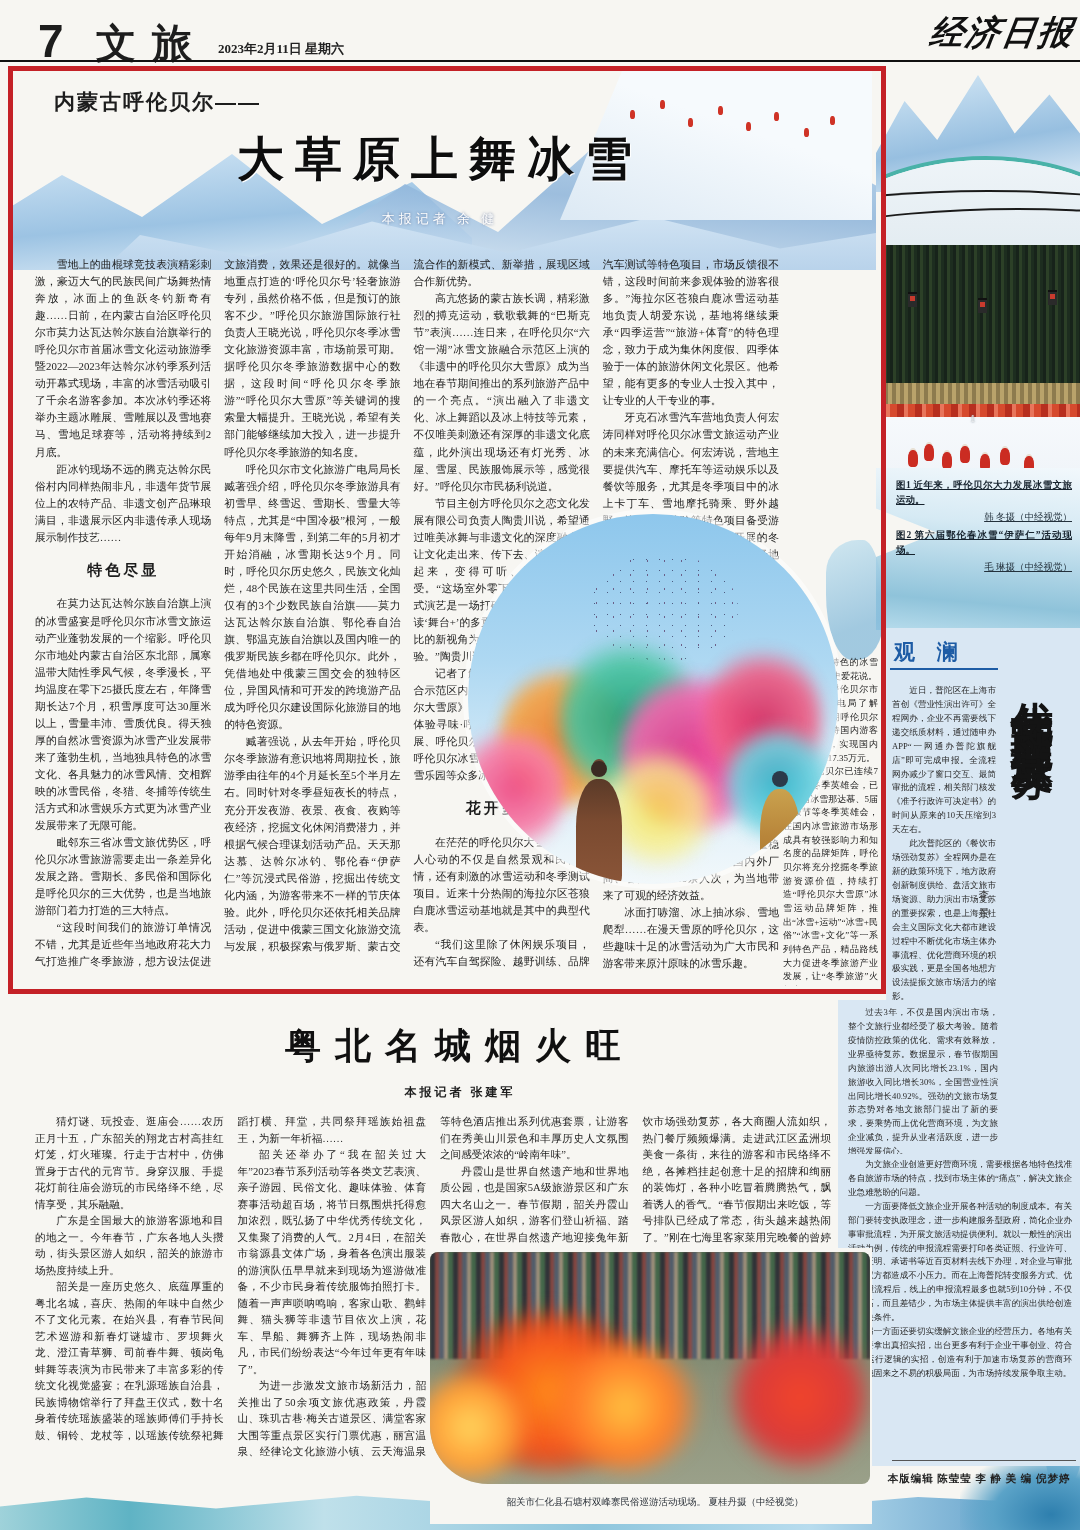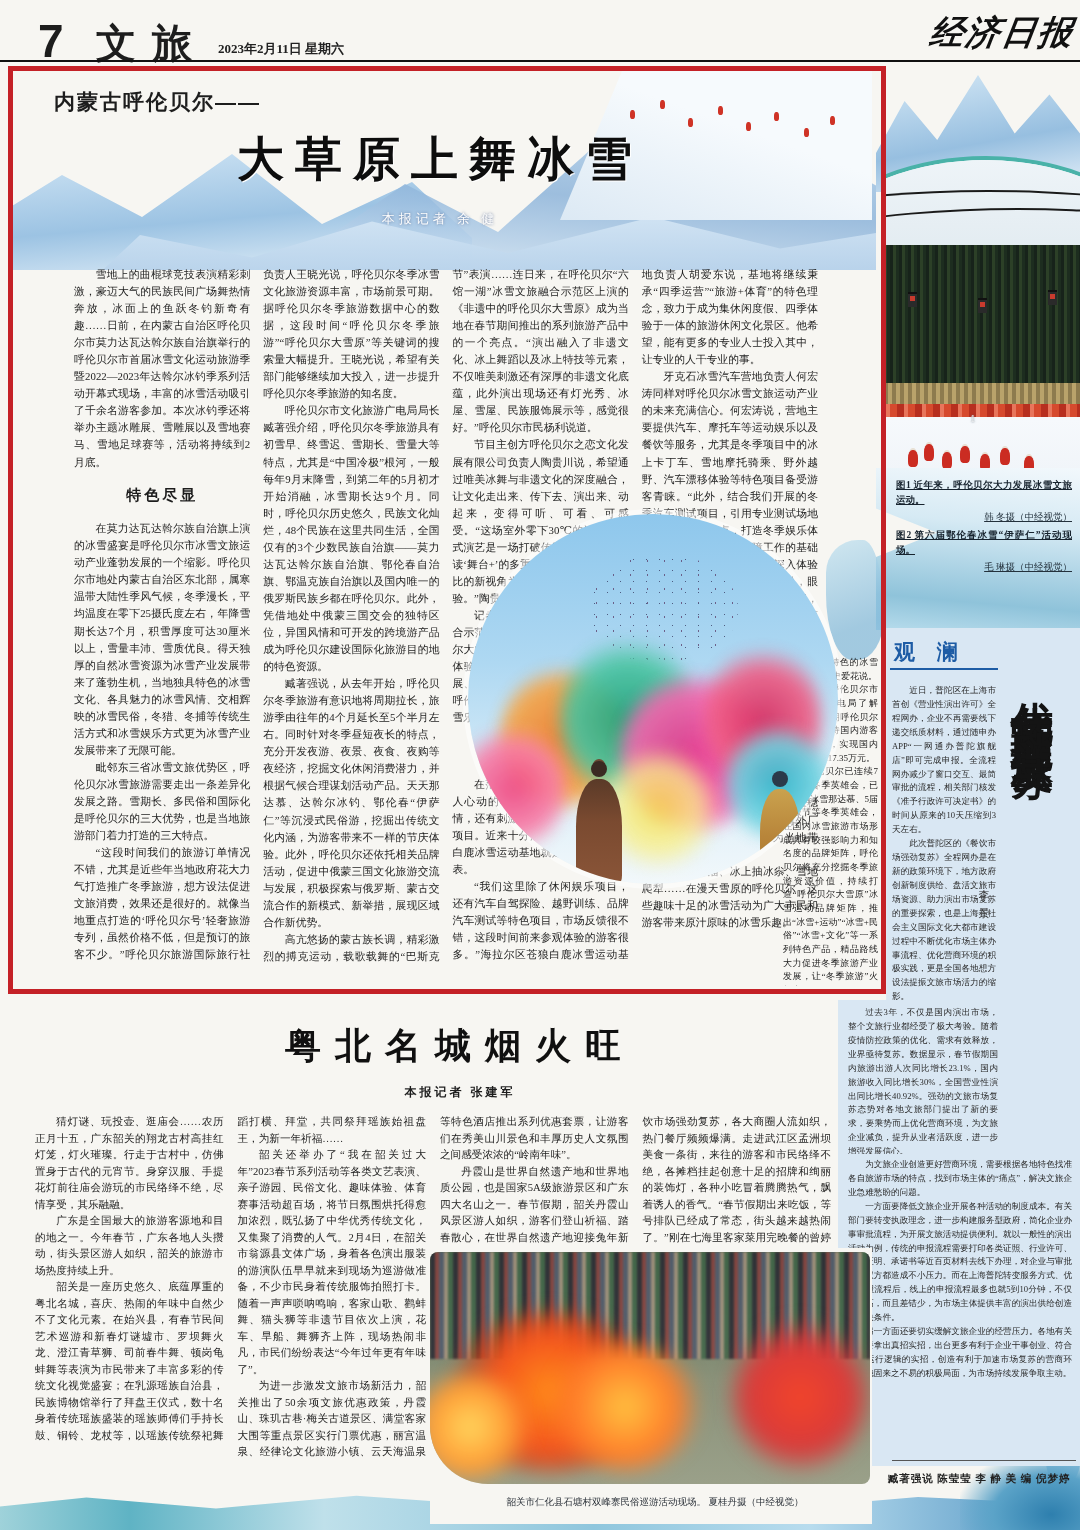--- a/index.html
+++ b/index.html
@@ -25,21 +25,21 @@
   .ski-dot{position:absolute;width:5px;height:9px;border-radius:45% 45% 35% 35%;background:#cf3326;}
   .wc-bottom-band{left:0;top:1494px;width:1080px;height:36px;background:linear-gradient(90deg,#9fd2da 0%,#5fb3c4 12%,#bfe0ea 30%,#8fc6dd 55%,#b8dcee 75%,#6fa9cf 92%,#4a8fbe 100%);clip-path:polygon(0 35%,8% 10%,20% 40%,33% 5%,47% 35%,60% 12%,72% 42%,85% 8%,100% 30%,100% 100%,0 100%);}
   .wc-right-strip{left:1046px;top:1255px;width:34px;height:230px;background:linear-gradient(180deg,#bfdcef,#6ea9d3 60%,#8fc2e0);border-radius:40% 60% 50% 50%/10% 20% 10% 10%;opacity:.8;}
   .wc-right-corner{left:960px;top:1452px;width:130px;height:78px;background:radial-gradient(ellipse at 70% 80%,#2e7fae 0%,#5ba3c8 45%,transparent 75%);}
   .wc-caption-bg{left:876px;top:468px;width:204px;height:162px;background:linear-gradient(185deg,#f2f8fc 0%,#d6eaf4 35%,#8fc3da 80%,#b7dcec 100%);clip-path:polygon(0 0,100% 0,100% 100%,0 100%,0 55%,30% 40%,0 25%);}
   .wc-midleft-brush{left:826px;top:540px;width:58px;height:120px;background:linear-gradient(160deg,#bfe0ef,#7db6d8 70%);border-radius:60% 40% 50% 50%/30% 70% 40% 60%;opacity:.7;}
   
   .kicker{left:54px;top:88px;font-size:21px;font-weight:900;letter-spacing:2px;z-index:20;font-family:"Liberation Sans","DejaVu Sans",sans-serif;}
   .main-title{left:150px;top:128px;width:580px;text-align:center;font-size:47px;font-weight:900;letter-spacing:11px;z-index:20;color:#0d0d0d;font-family:"Liberation Sans","DejaVu Sans",sans-serif;text-shadow:1px 1px 0 #fff;}
   .main-byline{left:330px;top:210px;width:220px;text-align:center;font-size:13px;color:#fdfdfd;letter-spacing:4px;z-index:20;text-shadow:0 0 3px rgba(90,110,150,.9);}
-  .main-cols{left:35px;top:266px;width:744px;height:724px;column-count:4;column-gap:13px;font-size:10.8px;line-height:1.58;text-align:justify;z-index:10;overflow:hidden;margin-left:39px;}
+  .main-cols{left:35px;top:256px;width:744px;height:724px;column-count:4;column-gap:13px;font-size:10.8px;line-height:1.58;text-align:justify;z-index:10;overflow:hidden;}
   .main-cols p,.side-col p,.gl-text p,.bottom-cols p{margin:0;text-indent:2em;}
   .main-cols h4{margin:13px 0;text-align:center;font-size:15px;letter-spacing:3px;font-weight:900;text-indent:0;font-family:Liberation Serif, serif;}
   .side-col{left:783px;top:656px;width:95px;height:330px;font-size:9px;line-height:1.52;text-align:justify;overflow:hidden;z-index:10;}
   
   .photo1{left:884px;top:64px;width:196px;height:404px;overflow:hidden;z-index:5;}
   .p1-ell{position:absolute;left:-160px;top:92px;width:515px;height:470px;border-radius:50%;border:4px solid #49b2a8;overflow:hidden;background:#f6f9fb;}
   .p1-sky{position:absolute;left:0;top:0;width:100%;height:26%;background:linear-gradient(#eef4f8,#dfe9ef);}
   .p1-forest{position:absolute;left:0;top:18%;width:100%;height:30%;background:repeating-linear-gradient(90deg,#17231a 0 3px,#2c4027 3px 6px,#1d2d1f 6px 9px);}
   .p1-cable{position:absolute;left:-20px;width:560px;height:120px;border-radius:50%;border-top:2px solid #1a1a1a;}
   .p1-chair{position:absolute;width:9px;height:13px;background:#2a2a2a;border-top:2px solid #111;}
@@ -117,20 +117,21 @@
 <div class="abs wc wc-bottom-band"></div>
 <div class="abs wc wc-right-strip"></div>
 <div class="abs wc wc-right-corner"></div>
 
 <div class="abs red-box"></div>
 <div class="abs kicker">内蒙古呼伦贝尔——</div>
 <div class="abs main-title">大草原上舞冰雪</div>
 <div class="abs main-byline">本报记者 余 健</div>
 <div class="abs main-cols">
     <p>雪地上的曲棍球竞技表演精彩刺激，豪迈大气的民族民间广场舞热情奔放，冰面上的鱼跃冬钓新奇有趣……日前，在内蒙古自治区呼伦贝尔市莫力达瓦达斡尔族自治旗举行的呼伦贝尔市首届冰雪文化运动旅游季暨2022—2023年达斡尔冰钓季系列活动开幕式现场，丰富的冰雪活动吸引了千余名游客参加。本次冰钓季还将举办主题冰雕展、雪雕展以及雪地赛马、雪地足球赛等，活动将持续到2月底。</p>
+    <p>距冰钓现场不远的腾克达斡尔民俗村内同样热闹非凡，非遗年货节展位上的农特产品、非遗文创产品琳琅满目，非遗展示区内非遗传承人现场展示制作技艺……</p>
     <h4>特色尽显</h4>
     <p>在莫力达瓦达斡尔族自治旗上演的冰雪盛宴是呼伦贝尔市冰雪文旅运动产业蓬勃发展的一个缩影。呼伦贝尔市地处内蒙古自治区东北部，属寒温带大陆性季风气候，冬季漫长，平均温度在零下25摄氏度左右，年降雪期长达7个月，积雪厚度可达30厘米以上，雪量丰沛、雪质优良。得天独厚的自然冰雪资源为冰雪产业发展带来了蓬勃生机，当地独具特色的冰雪文化、各具魅力的冰雪风情、交相辉映的冰雪民俗，冬猎、冬捕等传统生活方式和冰雪娱乐方式更为冰雪产业发展带来了无限可能。</p>
     <p>毗邻东三省冰雪文旅优势区，呼伦贝尔冰雪旅游需要走出一条差异化发展之路。雪期长、多民俗和国际化是呼伦贝尔的三大优势，也是当地旅游部门着力打造的三大特点。</p>
     <p>“这段时间我们的旅游订单情况不错，尤其是近些年当地政府花大力气打造推广冬季旅游，想方设法促进文旅消费，效果还是很好的。就像当地重点打造的‘呼伦贝尔号’轻奢旅游专列，虽然价格不低，但是预订的旅客不少。”呼伦贝尔旅游国际旅行社负责人王晓光说，呼伦贝尔冬季冰雪文化旅游资源丰富，市场前景可期。据呼伦贝尔冬季旅游数据中心的数据，这段时间“呼伦贝尔冬季旅游”“呼伦贝尔大雪原”等关键词的搜索量大幅提升。王晓光说，希望有关部门能够继续加大投入，进一步提升呼伦贝尔冬季旅游的知名度。</p>
     <p>呼伦贝尔市文化旅游广电局局长臧著强介绍，呼伦贝尔冬季旅游具有初雪早、终雪迟、雪期长、雪量大等特点，尤其是“中国冷极”根河，一般每年9月末降雪，到第二年的5月初才开始消融，冰雪期长达9个月。同时，呼伦贝尔历史悠久，民族文化灿烂，48个民族在这里共同生活，全国仅有的3个少数民族自治旗——莫力达瓦达斡尔族自治旗、鄂伦春自治旗、鄂温克族自治旗以及国内唯一的俄罗斯民族乡都在呼伦贝尔。此外，凭借地处中俄蒙三国交会的独特区位，异国风情和可开发的跨境游产品成为呼伦贝尔建设国际化旅游目的地的特色资源。</p>
     <p>臧著强说，从去年开始，呼伦贝尔冬季旅游有意识地将周期拉长，旅游季由往年的4个月延长至5个半月左右。同时针对冬季昼短夜长的特点，充分开发夜游、夜景、夜食、夜购等夜经济，挖掘文化休闲消费潜力，并根据气候合理谋划活动产品。天天那达慕、达斡尔冰钓、鄂伦春“伊萨仁”等沉浸式民俗游，挖掘出传统文化内涵，为游客带来不一样的节庆体验。此外，呼伦贝尔还依托相关品牌活动，促进中俄蒙三国文化旅游交流与发展，积极探索与俄罗斯、蒙古交流合作的新模式、新举措，展现区域合作新优势。</p>
     <p>高亢悠扬的蒙古族长调，精彩激烈的搏克运动，载歌载舞的“巴斯克节”表演……连日来，在呼伦贝尔“六馆一湖”冰雪文旅融合示范区上演的《非遗中的呼伦贝尔大雪原》成为当地在春节期间推出的系列旅游产品中的一个亮点。“演出融入了非遗文化、冰上舞蹈以及冰上特技等元素，不仅唯美刺激还有深厚的非遗文化底蕴，此外演出现场还有灯光秀、冰屋、雪屋、民族服饰展示等，感觉很好。”呼伦贝尔市民杨利说道。</p>
     <p>节目主创方呼伦贝尔之恋文化发展有限公司负责人陶贵川说，希望通过唯美冰舞与非遗文化的深度融合，让文化走出来、传下去、演出来、动起来，变得可听、可看、可感受。“这场室外零下30℃的冰上沉浸式演艺是一场打破传统观演模式，解读‘舞台+’的多重艺术，通过以时代对比的新视角为观众呈现别样的文化体验。”陶贵川说。</p>
     <p>记者了解到，在这片冰雪文旅融合示范区内，除了《非遗中的呼伦贝尔大雪原》演出，市民和游客还可以体验寻味·呼伦贝尔大雪原美食文化展、呼伦贝尔冰雪之约主题文化展、呼伦贝尔冰雪文化大集、呼伦贝尔冰雪乐园等众多冰雪文旅项目。</p>
     <h4>花开多枝</h4>
@@ -243,13 +244,13 @@
     <div class="crowd"></div>
     <div class="fireblob" style="left:20px;top:60px;width:200px;height:160px;background:radial-gradient(circle,#ff8c1a 0%,#f4541e 45%,rgba(200,60,20,.6) 65%,transparent 80%);"></div>
     <div class="fireblob" style="left:120px;top:90px;width:150px;height:130px;background:radial-gradient(circle,#ffc240 0%,#ff7f2a 50%,transparent 78%);"></div>
     <div class="fireblob" style="left:300px;top:70px;width:140px;height:150px;background:radial-gradient(circle,#f2452a 0%,#d93a3a 50%,transparent 78%);"></div>
     <div class="fireblob" style="left:-20px;top:120px;width:120px;height:110px;background:radial-gradient(circle,#ffd75e 0%,#ff9c35 50%,transparent 76%);"></div>
   </div>
   <div class="fire-caption">韶关市仁化县石塘村双峰寨民俗巡游活动现场。 夏桂丹摄（中经视觉）</div>
 </div>
 
 <div class="abs footer-rule"></div>
-<div class="abs footer-text">臧著强说 陈莹莹 李 静 美 编 倪梦婷</div>
+<div class="abs footer-text">本版编辑 陈莹莹 李 静 美 编 倪梦婷</div>
 
 </body></html>

